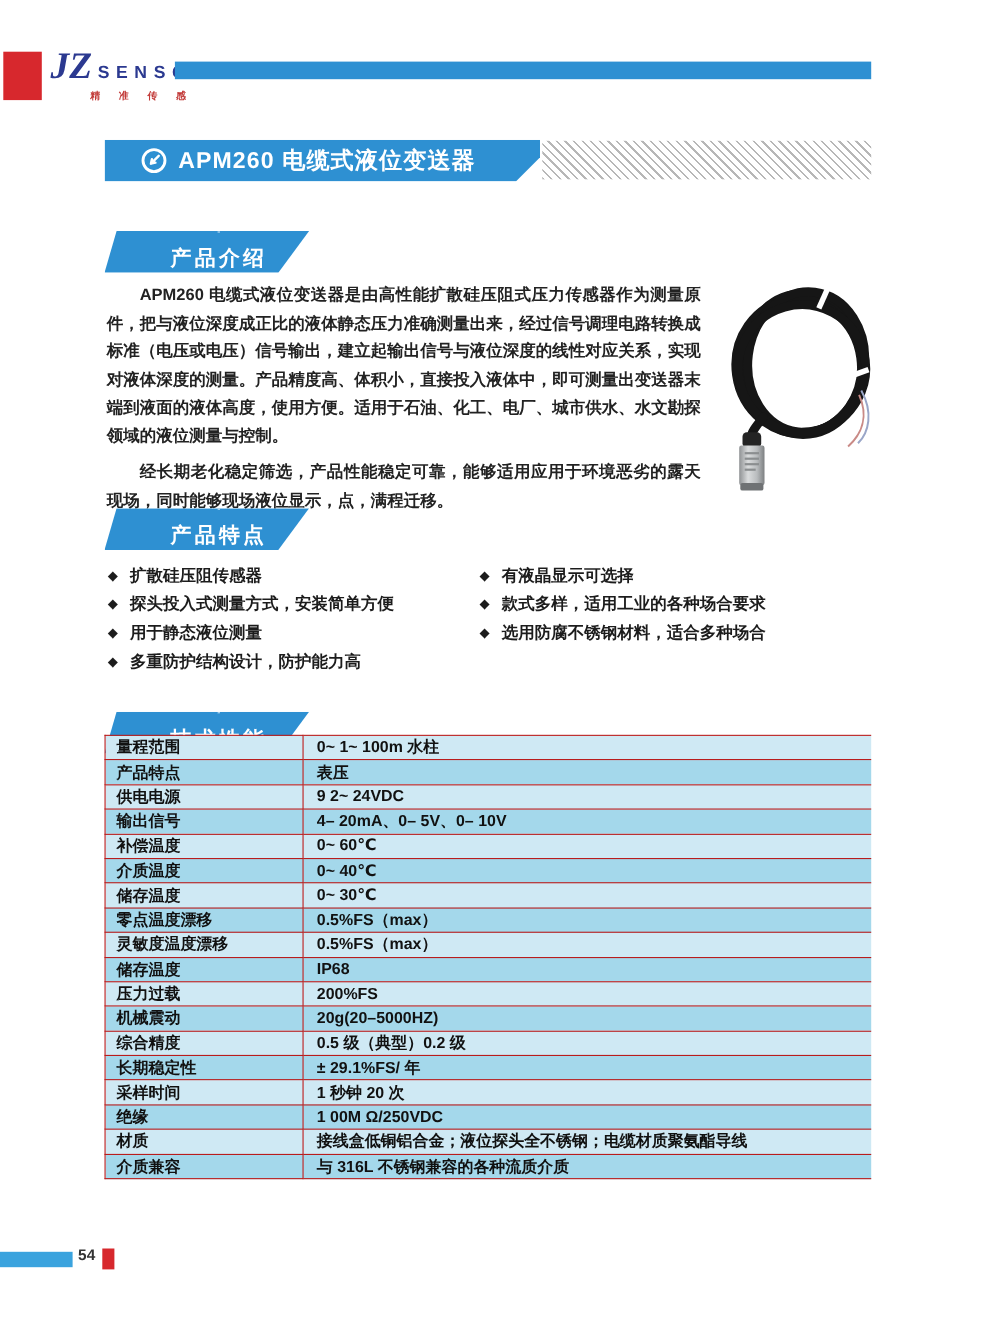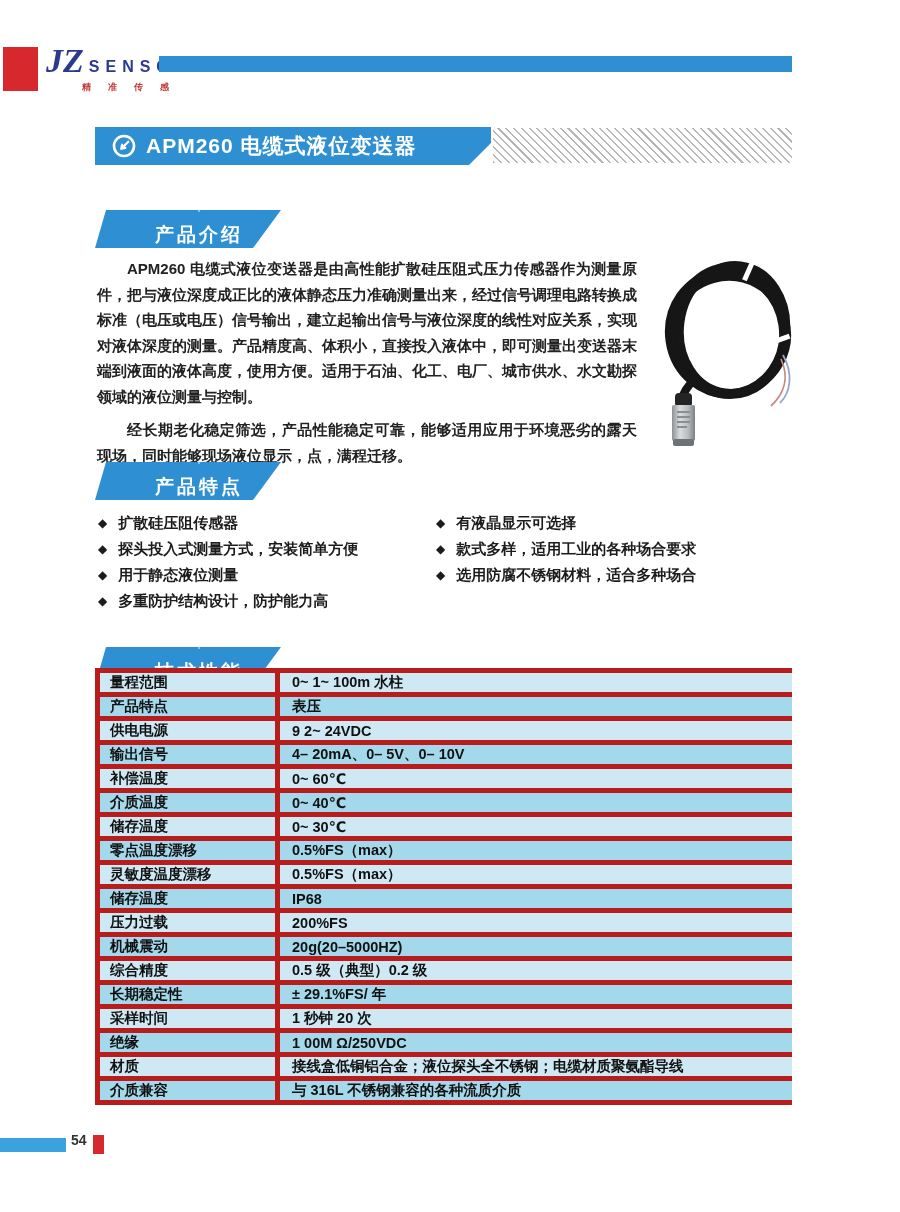--- a/index.html
+++ b/index.html
@@ -19,21 +19,21 @@
   .tagline { font-size:9px; color:#c23a38; letter-spacing:17px; margin-top:3px; margin-left:36px;
              font-weight:bold; white-space:nowrap; }
 
   
   .top-bar { position:absolute; left:159px; top:56px; width:709px; height:16px;
              background:var(--accent-blue,#2e8cc9); }
 
   
   .title-banner { position:absolute; left:95px; top:127px; width:396px; height:38px;
                   background:var(--accent-blue,#2e90d2); display:flex; align-items:center;
-                  gap:9px; padding-left:16px;
+                  gap:9px; padding-left:32px;
                   clip-path:polygon(0 0,100% 0,100% 42%,calc(100% - 22px) 100%,0 100%); }
   .title-banner h1 { font-size:21px; font-weight:bold; color:#fff; letter-spacing:1px; }
   .hatch-band { position:absolute; left:493px; top:128px; width:312px; height:35px;
                 background:repeating-linear-gradient(45deg,#b7b7b7 0,#b7b7b7 1.5px,#ffffff 1.5px,#ffffff 5.5px); }
 
   
   .section-banner { position:absolute; left:95px; width:186px; height:38px;
                     background:var(--accent-blue,#2e90d2); display:flex; align-items:center;
                     gap:10px; padding-left:22px;
                     clip-path:polygon(11px 0,100% 0,calc(100% - 28px) 100%,0 100%);flex-direction:column; }
@@ -54,21 +54,21 @@
   
   .feature-col { position:absolute; top:510px; list-style:none; }
   .feature-col.left  { left:98px;  width:335px; }
   .feature-col.right { left:436px; width:370px; }
   .feature-col li { display:flex; align-items:center; height:26px; font-size:15px;
                     font-weight:bold; color:#1c1c1c; }
   .bullet { font-size:12px; color:#1c1c1c; margin-right:11px; line-height:1; }
 
   
   .spec-table { position:absolute; left:95px; top:668px; width:710px; border-collapse:collapse; }
-  .spec-table td { border:5px solid #b91c1c; height:22.4px; font-size:14.5px; font-weight:bold;
+  .spec-table td { border:1px solid #b91c1c; height:22.4px; font-size:14.5px; font-weight:bold;
                    color:#111; vertical-align:middle; }
   .spec-label { width:180px; padding-left:10px; }
   .spec-value { padding-left:12px; }
   tr.odd  td { background:var(--row-light,#cfe9f4); }
   tr.even td { background:var(--row-dark,#a4d8eb); }
 
   
   .footer-bar { position:absolute; left:0; top:1138px; width:66px; height:14px;
                 background:var(--footer-blue,#3aa3de); }
   .page-number { position:absolute; left:71px; top:1132px; font-size:14px; font-weight:bold; color:#333; }

